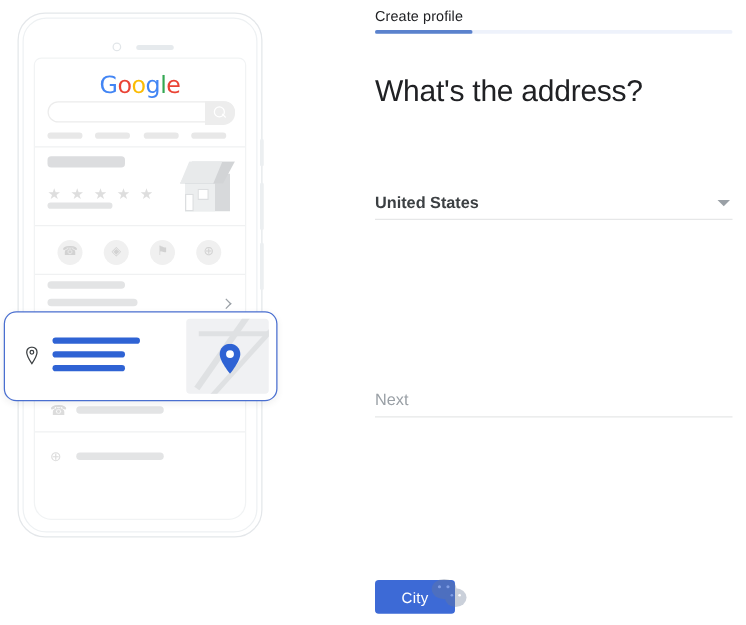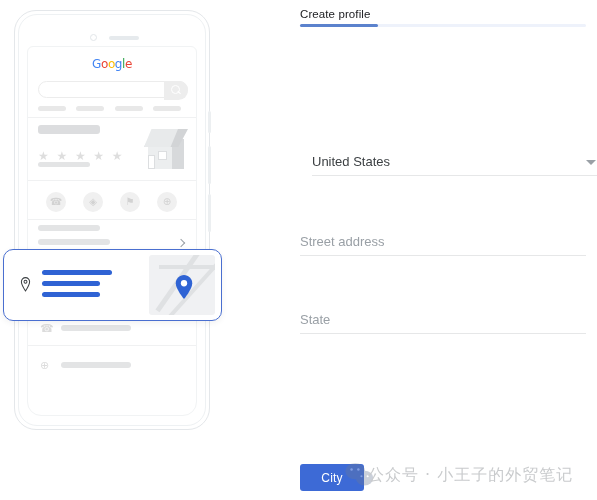--- a/index.html
+++ b/index.html
@@ -80,21 +80,21 @@
     border: 1px solid #f1f3f4;
     border-radius: 6px 6px 14px 14px;
     box-sizing: border-box;
     overflow: hidden;
   }
   .g-logo {
     position: absolute;
     left: 0; right: 0; top: 10px;
     text-align: center;
     font-family: "DejaVu Sans", sans-serif;
-    font-size: 12px;
+    font-size: 19px;
     letter-spacing: -0.4px;
   }
   .g-logo span { font-weight: 400; }
   .searchbar {
     position: absolute;
     left: 10px; top: 34px;
     width: 150px; height: 17px;
     border: 1px solid #ececec;
     border-radius: 9px;
     box-sizing: border-box;
@@ -477,43 +477,40 @@
   </div>
 
   <div class="panel">
 
     <div class="step-label">Create profile</div>
 
     <div class="progress-track">
       <div class="progress-fill"></div>
     </div>
 
-
-    <div class="field" style="left:32px; top:148px; width:286px; height:28px;">
+    <div class="headline">What's the address?</div>
+
+    <div class="field" style="left:20px; top:148px; width:286px; height:28px;font-weight:bold;">
       <div class="val">United States</div>
       <div class="caret"></div>
     </div>
 
-    <div class="field" style="left:20px; top:228px; width:286px; height:28px;">
-      <div class="ph">Street address</div>
-    </div>
 
     <div class="field" style="left:20px; top:306px; width:286px; height:28px;">
-      <div class="ph">State</div>
+      <div class="ph">Next</div>
     </div>
 
 
 
     <button class="next-btn">City</button>
 
     <svg class="wm-logo" viewBox="0 0 48 42">
       <ellipse cx="18" cy="15" rx="16" ry="13" fill="#6b7a96"></ellipse>
       <ellipse cx="33" cy="26" rx="14" ry="12" fill="#6b7a96"></ellipse>
       <circle cx="12" cy="12" r="2" fill="#ffffff"></circle>
       <circle cx="23" cy="12" r="2" fill="#ffffff"></circle>
       <circle cx="28" cy="23" r="1.7" fill="#ffffff"></circle>
       <circle cx="38" cy="23" r="1.7" fill="#ffffff"></circle>
     </svg>
 
-    <div class="watermark">公众号 · 小王子的外贸笔记</div>
   </div>
 
 </div>
 
 </body></html>

